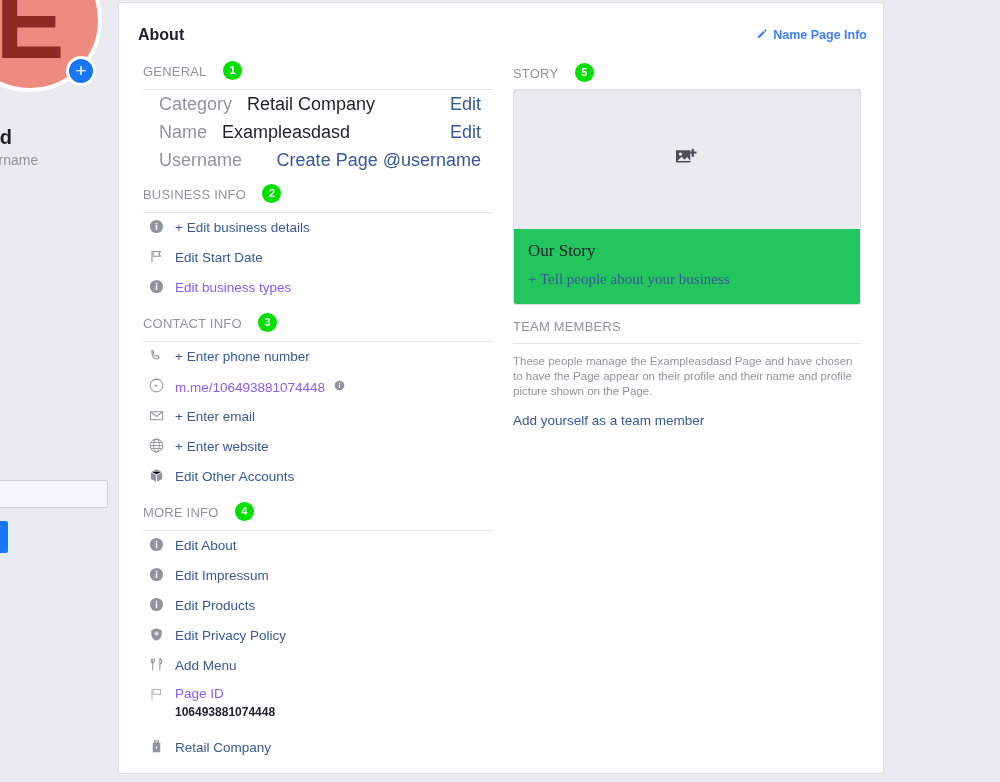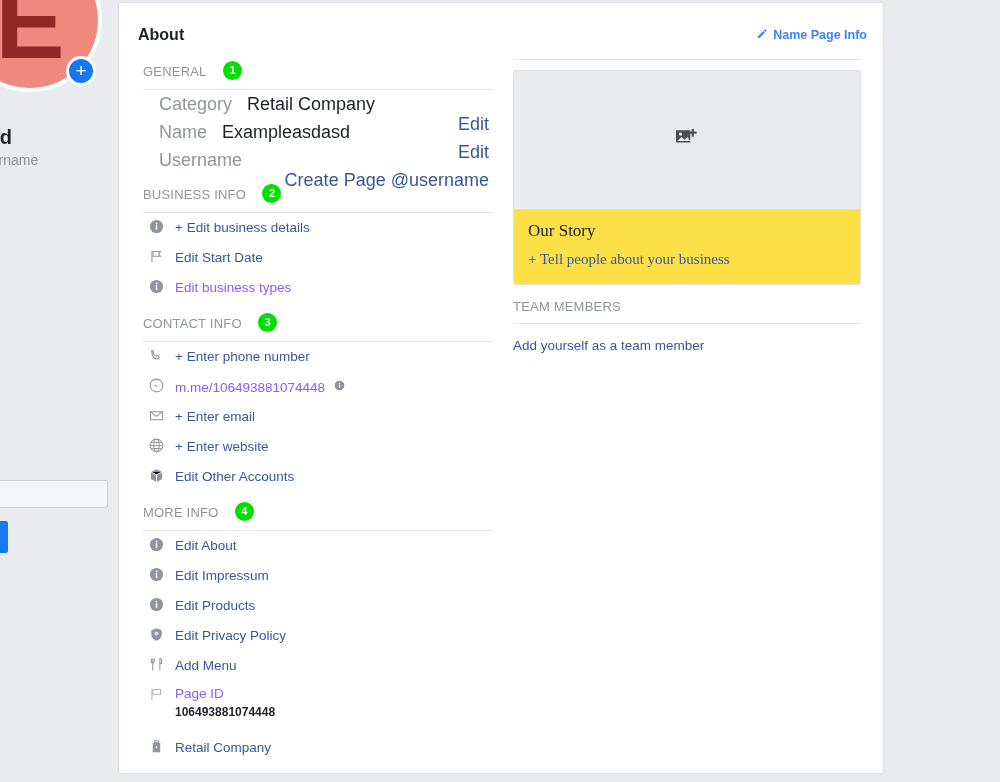--- a/index.html
+++ b/index.html
@@ -188,24 +188,23 @@
     color: #90949c;
     display: inline-block;
   }
   .gen-value {
     color: #1d2129;
     display: inline-block;
     margin-left: 10px;
   }
   .gen-action {
     position: absolute;
-    right: 4px; top: 0;
+    right: 12px; top: 0;
     color: #385898;
     cursor: pointer;
-    margin-top: 20px;
   }
 
   
   .lrow {
     position: relative;
     height: 30px;
     line-height: 30px;
     font-size: 13.5px;
     padding-left: 32px;
   }
@@ -231,25 +230,24 @@
     font-weight: bold;
     color: #1d2129;
     line-height: 18px;
     margin-top: -4px;
     margin-bottom: 12px;
   }
   .lrow.tall { height: 26px; line-height: 26px; }
 
   
   .story-card {
-    margin-top: 10px;
     border: 1px solid #dddfe2;
     border-radius: 3px;
     overflow: hidden;
-    background: #fde047;
+    background: #22c55e;
   }
   .story-img {
     height: 138px;
     background: #e9ebee;
     position: relative;
   }
   .story-img .ph {
     position: absolute;
     left: 50%; top: 50%;
     transform: translate(-50%, -50%);
@@ -517,20 +515,24 @@
               </svg>
           </span>
           <span class="ltext">Retail Company</span>
         </div>
       </div>
     </div>
 
     <div class="col-right">
 
       <div class="section">
+        <div class="sec-head rightsec">
+          <span class="sec-title">STORY</span>
+          <span class="badge">5</span>
+        </div>
         <div class="sec-rule"></div>
 
         <div class="story-card">
           <div class="story-img">
             <span class="ph">
               <svg width="26" height="26" viewBox="0 0 20 20">
                   <path d="M1.5 4h11v9.5h-11z" fill="#4b4f56"></path>
                   <circle cx="5" cy="7" r="1.3" fill="#e9ebee"></circle>
                   <path d="M2.6 12.4l3.2-3.4 2.3 2.3 2.1-2 2.3 3.1z" fill="#e9ebee"></path>
                   <rect x="13.6" y="3" width="1.7" height="6" fill="#4b4f56"></rect>
@@ -543,18 +545,19 @@
             <div class="story-link">+ Tell people about your business</div>
           </div>
         </div>
       </div>
 
       <div class="section">
         <div class="sec-head rightsec">
           <span class="sec-title">TEAM MEMBERS</span>
         </div>
         <div class="sec-rule"></div>
+        <div class="team-desc">These people manage the Exampleasdasd Page and have chosen to have the Page appear on their profile and their name and profile picture shown on the Page.</div>
         <div class="team-link">Add yourself as a team member</div>
       </div>
 
     </div>
   </div>
 </div>
 
 </body></html>

